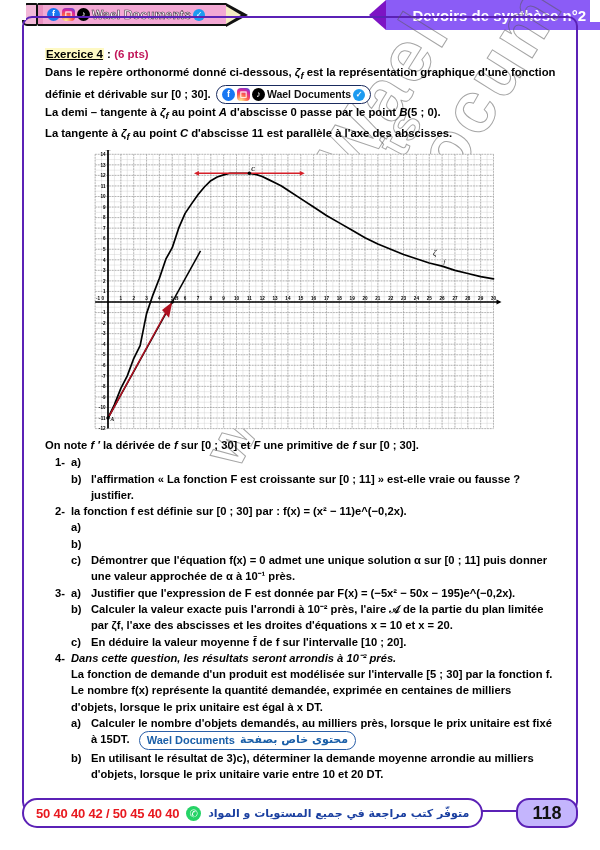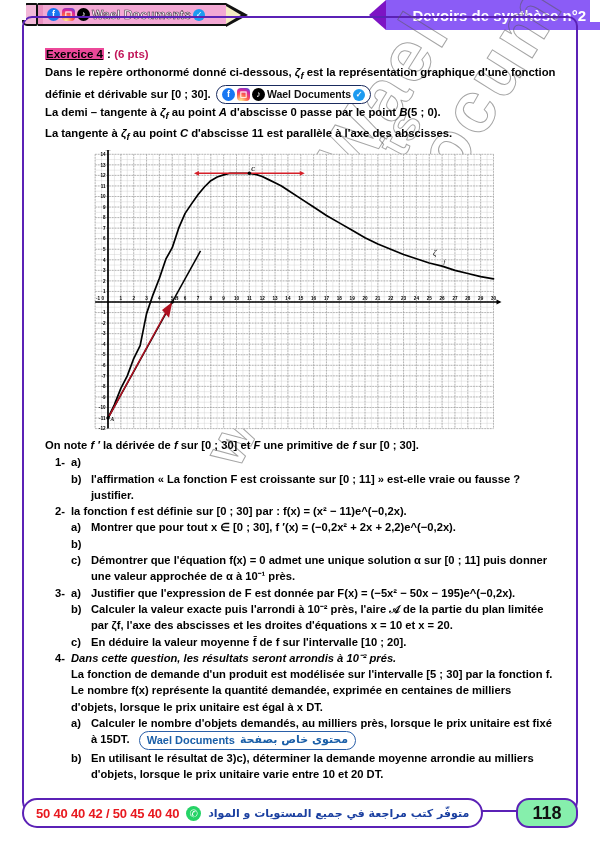--- a/index.html
+++ b/index.html
@@ -66,21 +66,21 @@
     position:absolute; left:22px; top:16px; width:556px; height:796px;
     border:2px solid #5b21b6; border-radius:10px; background:transparent;
   }
   .frame-mask-l{ position:absolute; left:20px; top:0; width:6px; height:20px; background:#fff;}
   .frame-mask-r{ position:absolute; right:0px; top:0; width:10px; height:22px; background:#fff;}
 
   
   .content{ position:absolute; left:45px; top:48px; width:512px; }
 
   .exline{ font-size:11.5px; font-weight:bold; margin-bottom:4px; }
-  .hl{ background:#ec4899; text-decoration:underline; padding:0 1px; }
+  .hl{ background:#fef9c3; text-decoration:underline; padding:0 1px; }
   .pts{ font-weight:bold; color:#c2185b; }
   .stmt{ font-size:11.3px; line-height:17.5px; font-weight:bold; }
   i.v{ font-style:italic; }
 
   .inline-badge{
     display:inline-flex; align-items:center; gap:2px; vertical-align:middle;
     border:1.3px solid #1a2b5e; border-radius:11px; padding:0px 5px; margin:0 2px;
     background:#fff;
   }
   .inline-badge .nm{ font-size:10.5px; font-weight:bold; color:#111; }
@@ -113,21 +113,21 @@
     border:2px solid #5b21b6;border-radius:15px;background:#fff;
     display:flex;align-items:center;gap:7px;padding:0 12px;
   }
   .phone{ color:#e8191f; font-weight:bold; font-size:13px; letter-spacing:-0.2px; }
   .wa{ width:15px;height:15px;border-radius:50%;background:#25d366;color:#fff;
        font-size:10px;line-height:15px;text-align:center;}
   .foot-ar{ color:#1a3fa0; font-weight:bold; font-size:11px; direction:rtl;
             font-family:"DejaVu Sans", sans-serif;text-align:center;}
   .pagebox{
     position:absolute;right:0;top:0;width:62px;height:30px;
-    border:2px solid #5b21b6;border-radius:13px;background:#86efac;
+    border:2px solid #5b21b6;border-radius:13px;background:#c4b5fd;
     display:flex;align-items:center;justify-content:center;
     font-weight:bold;font-size:18px;color:#111;
   }
 
   .wm{ position:absolute; pointer-events:none; font-weight:bold; color:transparent;
        -webkit-text-stroke:1px rgba(90,90,90,.55); }
 </style>
 </head>
 <body>
 
@@ -459,21 +459,20 @@
       </div>
     </div>
   </div>
 
   <div class="q">
     <div class="q-num">2-</div>
     <div class="q-body">
       <div>la fonction f est définie sur [0 ; 30] par : f(x) = (x² − 11)e^(−0,2x).</div>
       <div class="sub">
         <div class="sub-l">a)</div>
-        <div>Montrer que pour tout x ∈ [0 ; 30], f ′(x) = (−0,2x² + 2x + 2,2)e^(−0,2x).</div>
       </div>
       <div class="sub">
         <div class="sub-l">b)</div>
       </div>
       <div class="sub">
         <div class="sub-l">c)</div>
         <div>Démontrer que l'équation f(x) = 0 admet une unique solution α sur [0 ; 11] puis donner une valeur approchée de α à 10⁻¹ près.</div>
       </div>
     </div>
   </div>

